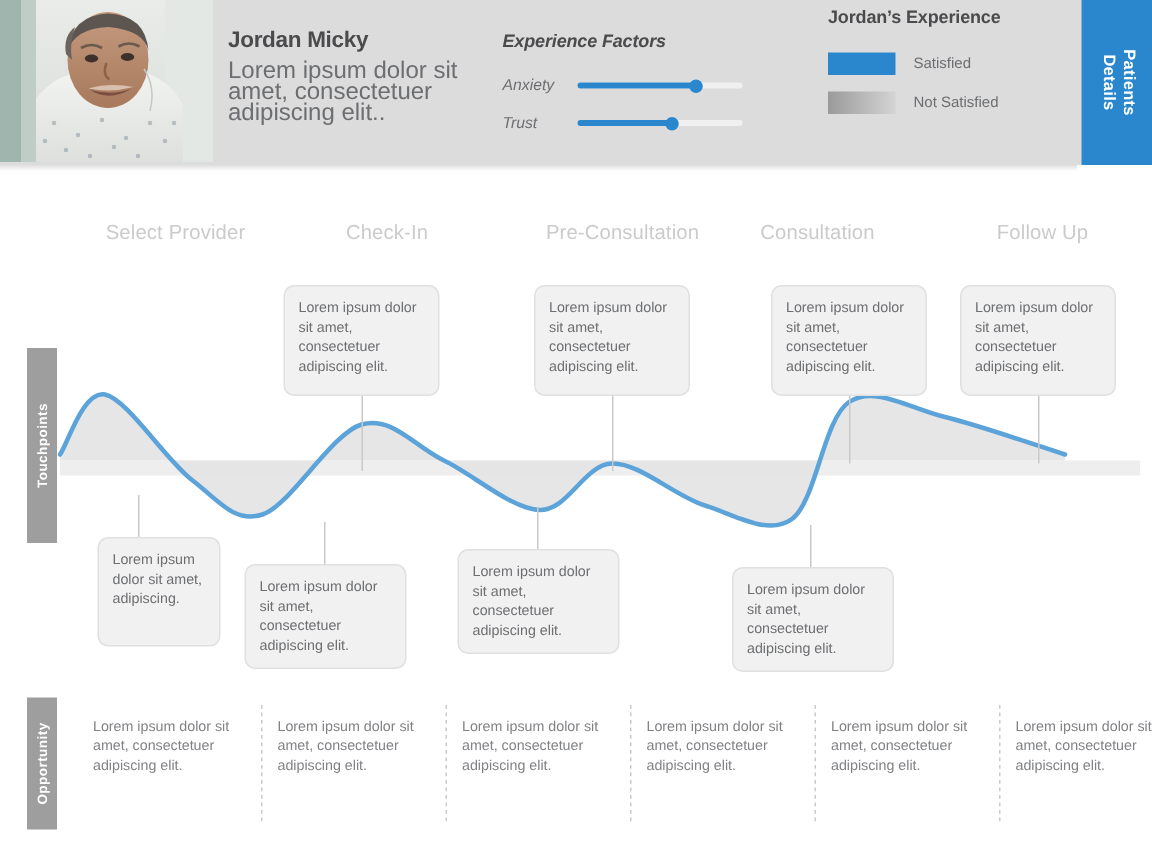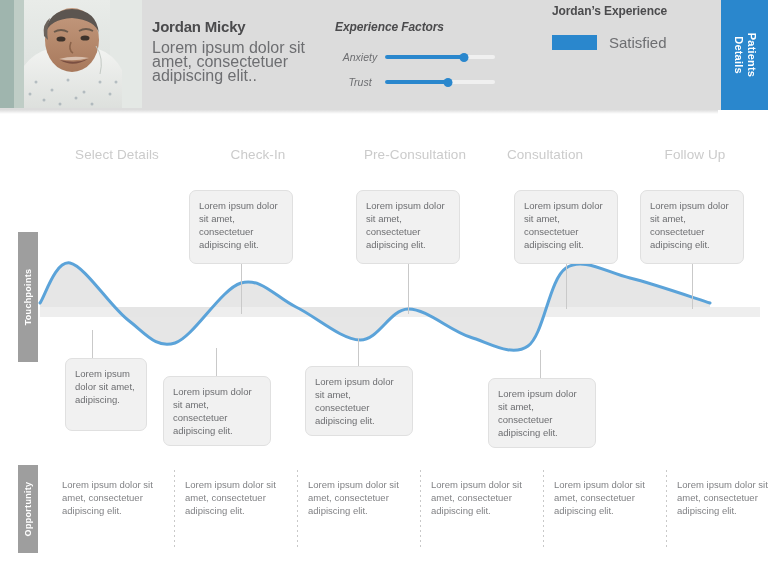--- a/index.html
+++ b/index.html
@@ -32,39 +32,39 @@
     font-size:15px; font-weight:bold; color:#4b4b4d; letter-spacing:-0.2px;
     margin-bottom:6px;
   }
   #patient-desc { font-size:16px; line-height:14px; color:#6d6e71; }
 
   #factors { position:absolute; left:335px; top:20px; width:180px;font-style:italic; }
   .panel-title {
     font-size:12px; font-weight:bold; color:#4b4b4d; margin-bottom:13px;
     letter-spacing:-0.1px;
   }
-  .slider-row { display:flex; align-items:center; height:20px; margin-bottom:5px;text-align:center; }
+  .slider-row { display:flex; align-items:center; height:20px; margin-bottom:5px; }
   .slider-label { font-size:10.5px; color:#6d6e71; width:50px; flex:none; }
   .slider-track {
     position:relative; height:4px; width:110px; border-radius:2px;
     background:#f0f0f0;
   }
   .slider-fill {
     position:absolute; left:0; top:0; height:4px; border-radius:2px;
     background:#2a87cd;
   }
   .slider-knob {
     position:absolute; top:-2.5px; width:9px; height:9px; border-radius:50%;
     background:#2a87cd; transform:translateX(-4.5px);
   }
 
   #legend { position:absolute; left:552px; top:4px; width:170px; }
   .legend-row { display:flex; align-items:center; height:22px; margin-bottom:4px; }
   .legend-swatch { width:45px; height:15px; flex:none; margin-right:12px; }
-  .legend-text { font-size:15px; color:#6d6e71; }
+  .legend-text { font-size:10px; color:#6d6e71; }
 
   #side-tab {
     position:absolute; left:721px; top:0; width:47px; height:110px;
     background:#2a87cd;
   }
   #side-tab-label {
     position:absolute; left:50%; top:50%;
     transform:translate(-50%,-50%) rotate(90deg);
     white-space:nowrap; color:#ffffff; font-size:11px; font-weight:bold;
     line-height:13px; text-align:center; letter-spacing:0.2px;
@@ -203,33 +203,37 @@
       </span>
     </div>
   </div>
 
   <div id="legend">
     <div class="panel-title">Jordan’s Experience</div>
     <div class="legend-row">
       <span class="legend-swatch" id="sw-0" style="background: rgb(42, 135, 205);"></span>
       <span class="legend-text">Satisfied</span>
     </div>
+    <div class="legend-row">
+      <span class="legend-swatch" id="sw-1" style="background: linear-gradient(to right, rgb(154, 154, 154), rgb(212, 212, 212));"></span>
+      <span class="legend-text">Not Satisfied</span>
+    </div>
   </div>
 
   <div id="side-tab" style="background: rgb(42, 135, 205);">
     <div id="side-tab-label">
       <span>Patients</span><br>
       <span>Details</span>
     </div>
   </div>
 </div>
 <div id="header-shadow"></div>
 
 <div id="stages">
-    <div class="stage-label" style="left: 117px; transform: translateX(-50%);">Select Details</div>
+    <div class="stage-label" style="left: 117px; transform: translateX(-50%);">Select Provider</div>
     <div class="stage-label" style="left: 258px; transform: translateX(-50%);">Check-In</div>
     <div class="stage-label" style="left: 415px; transform: translateX(-50%);">Pre-Consultation</div>
     <div class="stage-label" style="left: 545px; transform: translateX(-50%); text-align: center;">Consultation</div>
     <div class="stage-label" style="left: 695px; transform: translateX(-50%);">Follow Up</div>
   </div>
 
 <svg id="journey" viewBox="0 0 768 576">
   <rect id="band" x="40" y="307" width="720" height="10" fill="#eeeeee"></rect>
   <path id="area" d="M40 303 C45 296.3333333333333,55.333333333333336 260.1666666666667,70 263 C84.66666666666667 265.8333333333333,110.5 306.6666666666667,128 320 C145.5 333.3333333333333,156.16666666666666 349.1666666666667,175 343 C193.83333333333334 336.8333333333333,220.83333333333334 289,241 283 C261.1666666666667 277,276.1666666666667 297.5,296 307 C315.8333333333333 316.5,341.3333333333333 339.6666666666667,360 340 C378.6666666666667 340.3333333333333,389.6666666666667 309.5,408 309 C426.3333333333333 308.5,450 330.8333333333333,470 337 C490 343.1666666666667,512 357.5,528 346 C544 334.5,549 279.3333333333333,566 268 C583 256.6666666666667,606 272.1666666666667,630 278 C654 283.8333333333333,696.6666666666666 298.8333333333333,710 303 L710 307 L40 307 Z" fill="#e3e3e3" fill-rule="evenodd" opacity="0.9"></path>
   <path id="line" fill="none" stroke="#5ba3d9" stroke-width="3" stroke-linecap="round" d="M40 303 C45 296.3333333333333,55.333333333333336 260.1666666666667,70 263 C84.66666666666667 265.8333333333333,110.5 306.6666666666667,128 320 C145.5 333.3333333333333,156.16666666666666 349.1666666666667,175 343 C193.83333333333334 336.8333333333333,220.83333333333334 289,241 283 C261.1666666666667 277,276.1666666666667 297.5,296 307 C315.8333333333333 316.5,341.3333333333333 339.6666666666667,360 340 C378.6666666666667 340.3333333333333,389.6666666666667 309.5,408 309 C426.3333333333333 308.5,450 330.8333333333333,470 337 C490 343.1666666666667,512 357.5,528 346 C544 334.5,549 279.3333333333333,566 268 C583 256.6666666666667,606 272.1666666666667,630 278 C654 283.8333333333333,696.6666666666666 298.8333333333333,710 303"></path>

